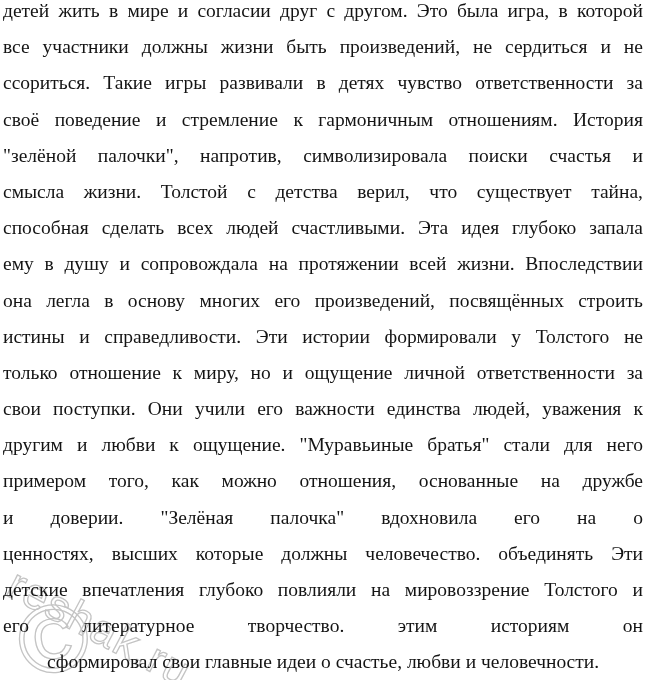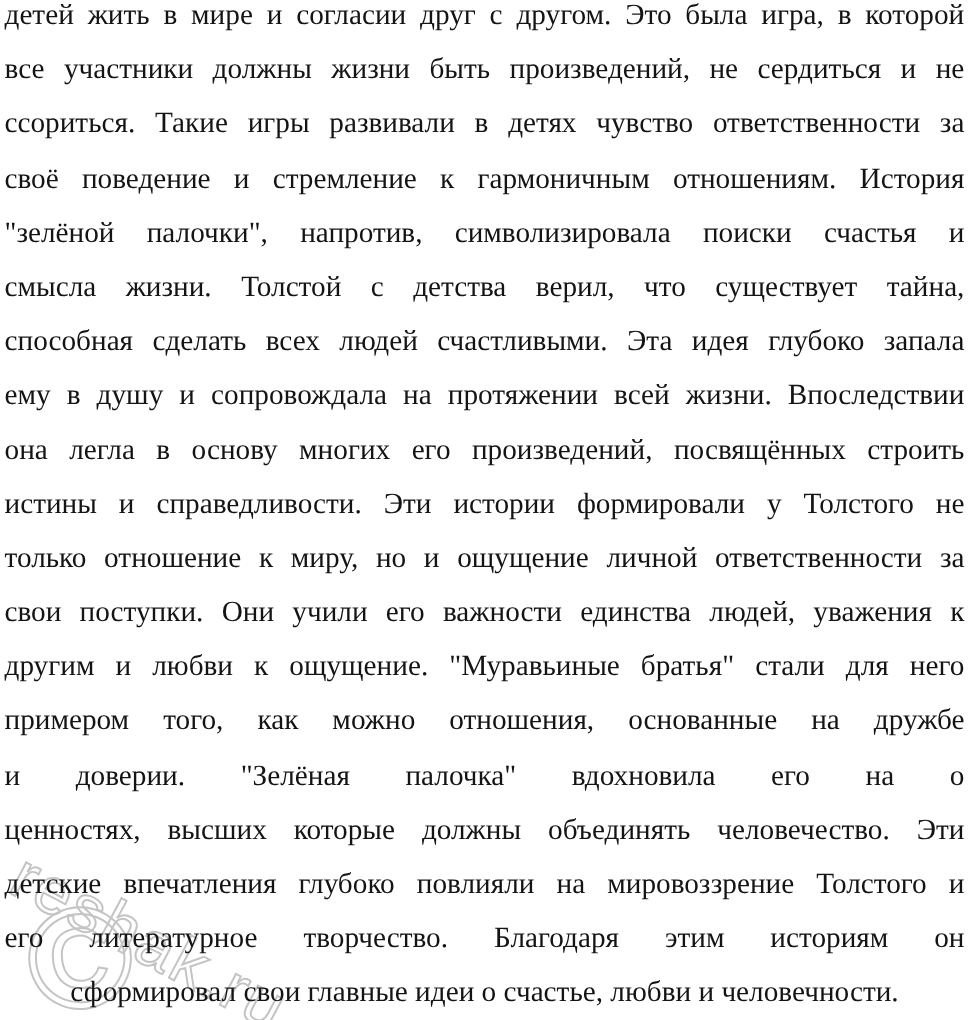--- a/index.html
+++ b/index.html
@@ -234,39 +234,38 @@
         <span>вдохновила</span>
         <span>его</span>
         <span>на</span>
         <span>о</span>
       </div>
       <div class="text-line">
         <span>ценностях,</span>
         <span>высших</span>
         <span>которые</span>
         <span>должны</span>
+        <span>человечество.</span>
         <span>объединять</span>
-        <span>человечество.</span>
         <span>Эти</span>
       </div>
       <div class="text-line">
         <span>детские</span>
         <span>впечатления</span>
         <span>глубоко</span>
         <span>повлияли</span>
         <span>на</span>
         <span>мировоззрение</span>
         <span>Толстого</span>
         <span>и</span>
       </div>
       <div class="text-line">
         <span>его</span>
         <span>литературное</span>
         <span>творчество.</span>
-        <span>Благодаря</span>
         <span>этим</span>
         <span>историям</span>
         <span>он</span>
       </div>
       <div class="text-line last-line">сформировал свои главные идеи о счастье, любви и человечности.</div>
     </div>
 
 </div>
 
 </body></html>

